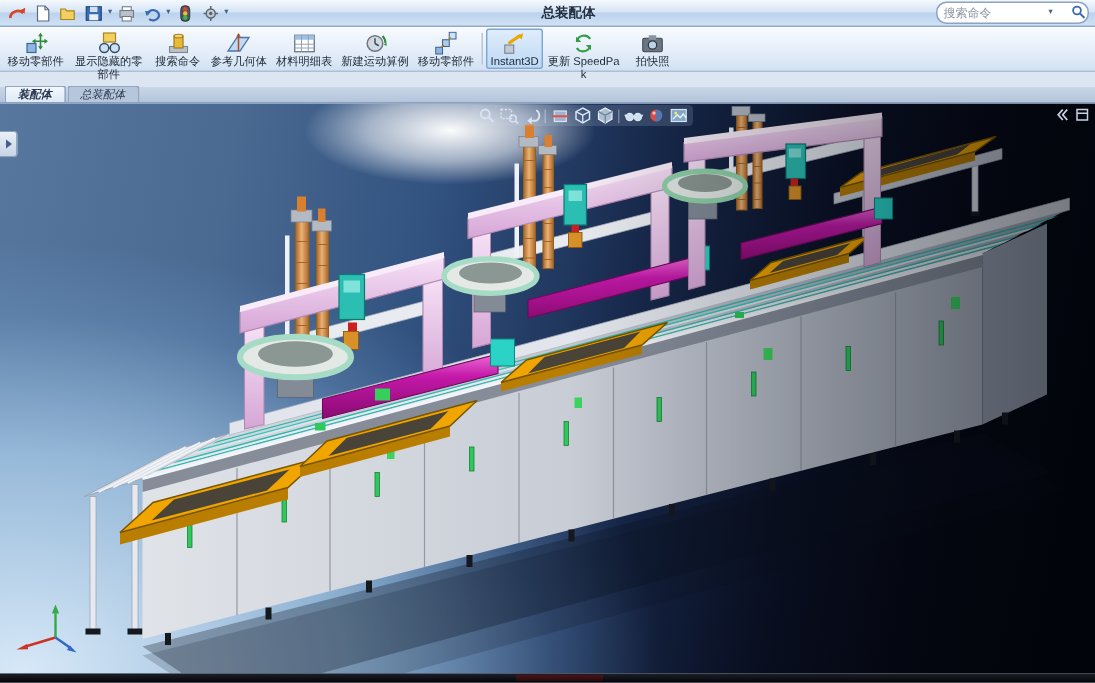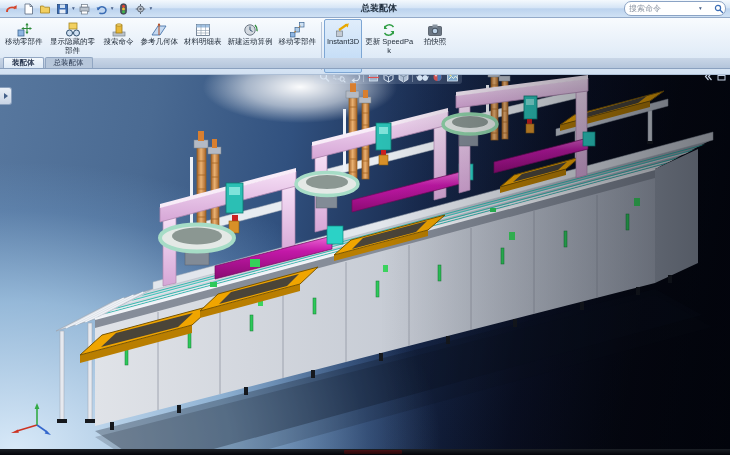--- a/index.html
+++ b/index.html
@@ -14,35 +14,35 @@
   .qicon{width:15px;height:13px;display:flex;align-items:center;justify-content:center;border-radius:2px;}
   .qicon svg{display:block;}
   .dd{font-size:5.5px;color:#4a628a;line-height:13px;}
   .title{position:absolute;left:0;right:0;text-align:center;font-size:9px;font-weight:bold;color:#22303f;pointer-events:none;margin-left:28px;}
   .search{margin-left:auto;display:flex;align-items:center;gap:12px;background:#fff;border:1px solid #8ba3c4;
     border-radius:7px;height:13px;padding:0 4px;width:92px;z-index:2;}
   .search input{border:none;outline:none;font-size:8px;width:58px;height:11px;padding:0;color:#333;background:transparent;font-family:inherit;}
   .search input::placeholder{color:#8d96a4;}
 
   
-  .ribbon{position:absolute;top:18px;left:0;right:0;height:57px;box-sizing:border-box;
+  .ribbon{position:absolute;top:18px;left:0;right:0;height:30px;box-sizing:border-box;
     background:linear-gradient(#f8fbfe,#e3edf8 60%,#d2e1f2);border-bottom:1px solid #adbfd6;
     display:flex;align-items:stretch;padding:1px 2px;z-index:5;}
   .rbtn{display:flex;flex-direction:column;align-items:center;justify-content:flex-start;
     padding:1px 2px 0 2px;border:1px solid transparent;border-radius:2px;min-width:32px;max-width:48px;}
   .rbtn.active{background:linear-gradient(#e0edfb,#bdd9f5);border-color:#7da6d4;}
   .ricon{height:17px;display:flex;align-items:center;}
   .ricon svg{width:16px;height:16px;display:block;}
   .rlabel{font-size:7.5px;line-height:8.5px;text-align:center;color:#1d2835;word-break:break-all;}
   .rsep{width:1px;background:#b7c5d9;margin:3px 2px;}
 
   
   .tabs{position:absolute;top:58px;left:0;right:0;height:11px;box-sizing:border-box;
     background:linear-gradient(#c9d6e7,#b4c5db);border-bottom:1px solid #8ba1bf;
-    display:flex;align-items:flex-end;padding-left:3px;z-index:5;}
+    display:flex;align-items:flex-end;padding-left:3px;z-index:5;font-style:italic;}
   .tab{font-size:7.5px;padding:0 8px;height:10px;line-height:10px;color:#2a3850;
     border:1px solid #91a6c2;border-bottom:none;border-radius:2px 2px 0 0;background:#b7c7db;margin-right:1px;}
   .tab.active{background:linear-gradient(#f3f8fd,#dde9f6);font-weight:bold;}
 
   
   .viewport{position:absolute;top:69px;left:0;width:730px;height:380px;overflow:hidden;
     background:
       radial-gradient(ellipse 135px 50px at 300px 18px, rgba(255,255,255,0.98), rgba(255,255,255,0.55) 40%, rgba(255,255,255,0) 72%),
       radial-gradient(ellipse 520px 350px at 2% 100%, rgba(218,235,250,0.98), rgba(168,204,234,0.78) 42%, rgba(115,158,204,0.30) 68%, rgba(0,0,0,0) 82%),
       linear-gradient(100deg,#57779e 0%,#4a6a92 20%,#31517f 38%,#182a4e 56%,#0a1024 72%,#04060f 86%,#010209 100%);}

